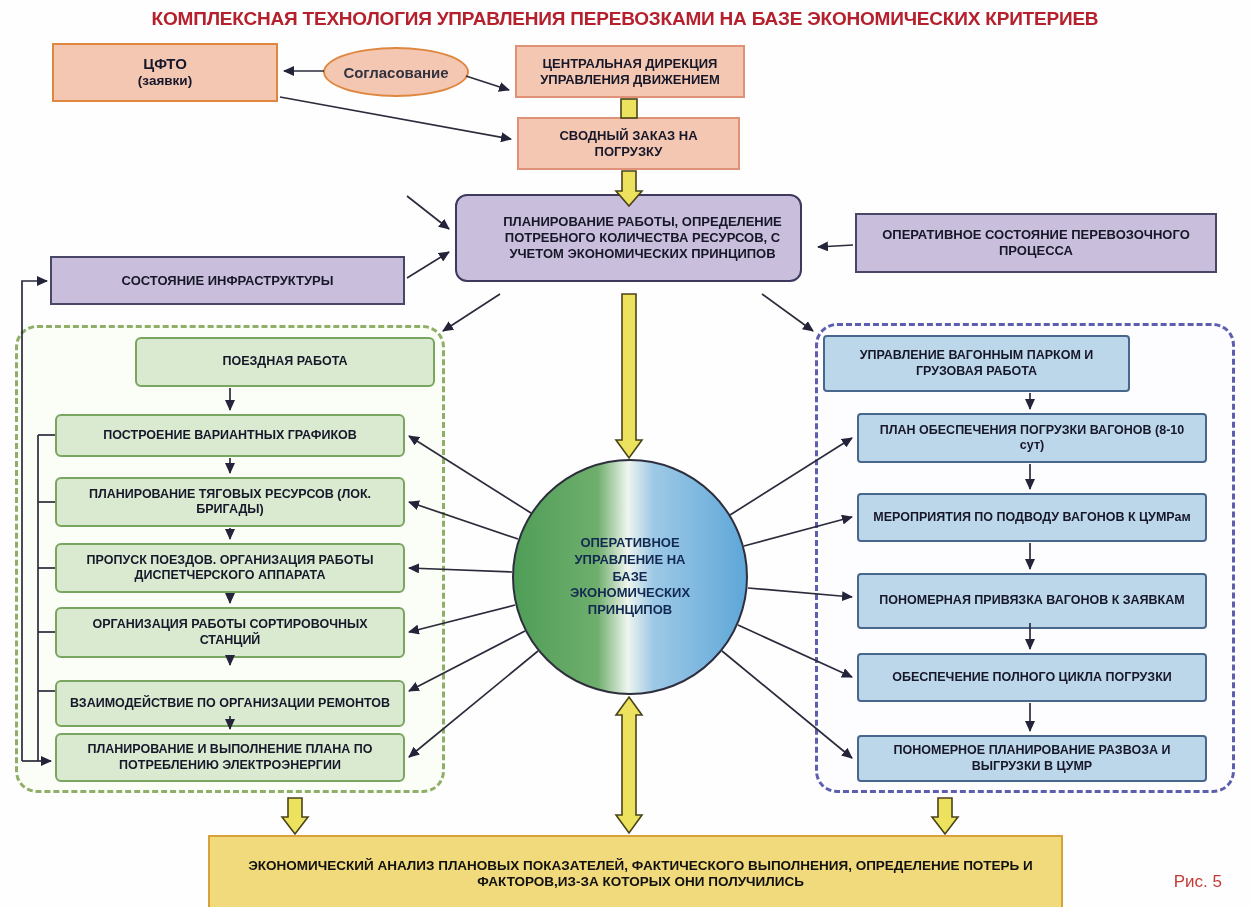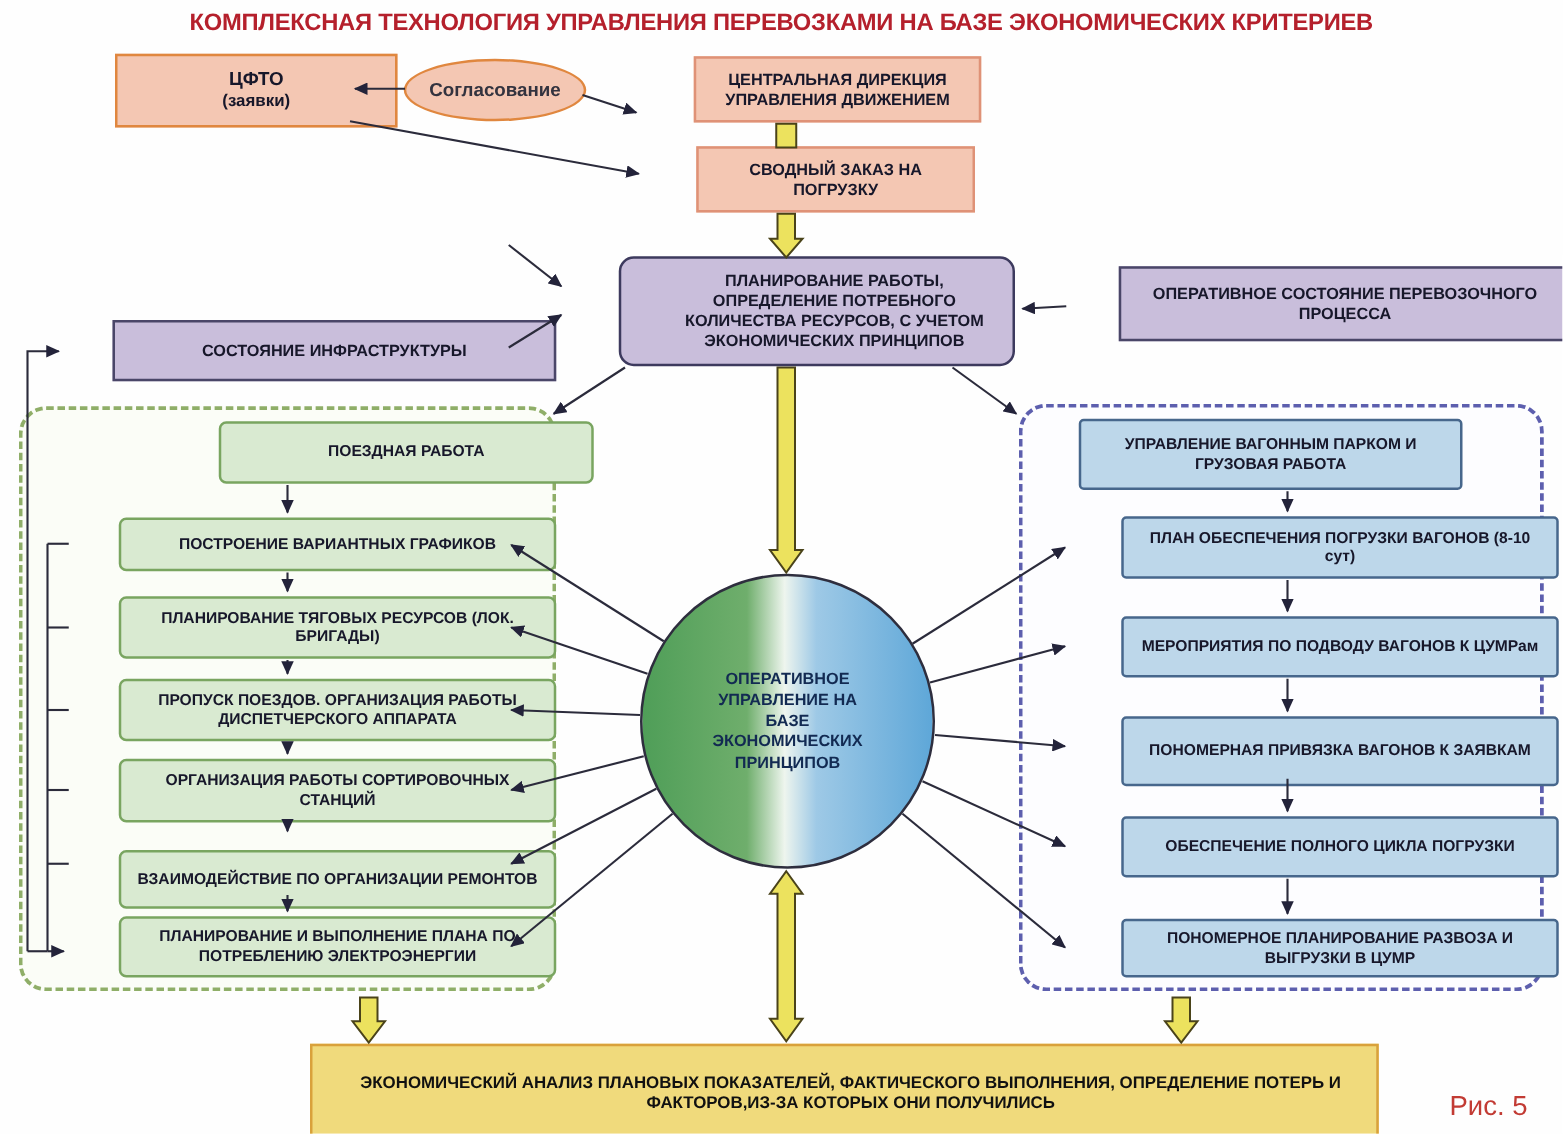--- a/index.html
+++ b/index.html
@@ -6,25 +6,25 @@
   #canvas{
     position:relative;width:1250px;height:907px;overflow:hidden;
     background:#fefefe;
     font-family:"Liberation Sans","DejaVu Sans",sans-serif;
   }
   .title{
     position:absolute;left:0;top:8px;width:1250px;text-align:center;
     font-size:19px;font-weight:bold;color:#b5202c;letter-spacing:-0.2px;
   }
   .fig{
-    position:absolute;right:28px;top:872px;font-size:22px;color:#c23b34;
+    position:absolute;right:28px;top:872px;font-size:17px;color:#c23b34;
   }
   .box{
     position:absolute;box-sizing:border-box;display:flex;align-items:center;justify-content:center;
-    text-align:center;font-weight:bold;color:#17172a;line-height:1.22;padding:2px 8px;margin-left:40px;
+    text-align:center;font-weight:bold;color:#17172a;line-height:1.22;padding:2px 8px;
   }
   .salmon{background:#f4c7b3;border:2px solid #e08a52;font-size:13px;}
   .purple{background:#c9bedb;border:2px solid #4a4668;font-size:13px;}
   .purple-round{background:#c9bedb;border:2.5px solid #3d3a5e;border-radius:12px;font-size:13px;}
   .greenbox{background:#d9ead1;border:2px solid #79a560;border-radius:6px;font-size:12.5px;}
   .bluebox{background:#bdd7ea;border:2px solid #47678c;border-radius:4px;font-size:12.5px;}
   .container-green{
     position:absolute;box-sizing:border-box;border:3px dashed #8fae68;border-radius:22px;background:#fbfdf7;
   }
   .container-blue{
@@ -62,21 +62,21 @@
 
   <div class="box salmon lvl" style="left:52px;top:43px;width:226px;height:59px;flex-direction:column;border-color:#e0873f;">
     <div style="font-size:15px;">ЦФТО</div>
     <div style="font-size:13.5px;">(заявки)</div>
   </div>
   <div class="ellipse lvl" style="left:323px;top:47px;width:146px;height:50px;">Согласование</div>
   <div class="box salmon lvl" style="left:515px;top:45px;width:230px;height:53px;border-color:#df9277;">ЦЕНТРАЛЬНАЯ ДИРЕКЦИЯ УПРАВЛЕНИЯ ДВИЖЕНИЕМ</div>
   <div class="box salmon lvl" style="left:517px;top:117px;width:223px;height:53px;border-color:#df9277;">СВОДНЫЙ ЗАКАЗ НА ПОГРУЗКУ</div>
 
   <div class="box purple lvl" style="left:50px;top:256px;width:355px;height:49px;">СОСТОЯНИЕ ИНФРАСТРУКТУРЫ</div>
-  <div class="box purple-round lvl" style="left:455px;top:205px;width:317px;height:88px;padding-left:36px;">ПЛАНИРОВАНИЕ РАБОТЫ, ОПРЕДЕЛЕНИЕ ПОТРЕБНОГО КОЛИЧЕСТВА РЕСУРСОВ, С УЧЕТОМ ЭКОНОМИЧЕСКИХ ПРИНЦИПОВ</div>
+  <div class="box purple-round lvl" style="left:455px;top:194px;width:347px;height:88px;padding-left:36px;">ПЛАНИРОВАНИЕ РАБОТЫ, ОПРЕДЕЛЕНИЕ ПОТРЕБНОГО КОЛИЧЕСТВА РЕСУРСОВ, С УЧЕТОМ ЭКОНОМИЧЕСКИХ ПРИНЦИПОВ</div>
   <div class="box purple lvl" style="left:855px;top:213px;width:362px;height:60px;">ОПЕРАТИВНОЕ СОСТОЯНИЕ ПЕРЕВОЗОЧНОГО ПРОЦЕССА</div>
 
   <div class="box greenbox lvl" style="left:135px;top:337px;width:300px;height:50px;">ПОЕЗДНАЯ РАБОТА</div>
   <div class="box greenbox lvl" style="left:55px;top:414px;width:350px;height:43px;">ПОСТРОЕНИЕ ВАРИАНТНЫХ ГРАФИКОВ</div>
   <div class="box greenbox lvl" style="left:55px;top:477px;width:350px;height:50px;">ПЛАНИРОВАНИЕ ТЯГОВЫХ РЕСУРСОВ (ЛОК. БРИГАДЫ)</div>
   <div class="box greenbox lvl" style="left:55px;top:543px;width:350px;height:50px;">ПРОПУСК ПОЕЗДОВ. ОРГАНИЗАЦИЯ РАБОТЫ ДИСПЕТЧЕРСКОГО АППАРАТА</div>
   <div class="box greenbox lvl" style="left:55px;top:607px;width:350px;height:51px;">ОРГАНИЗАЦИЯ РАБОТЫ СОРТИРОВОЧНЫХ СТАНЦИЙ</div>
   <div class="box greenbox lvl" style="left:55px;top:680px;width:350px;height:47px;">ВЗАИМОДЕЙСТВИЕ ПО ОРГАНИЗАЦИИ РЕМОНТОВ</div>
   <div class="box greenbox lvl" style="left:55px;top:733px;width:350px;height:49px;">ПЛАНИРОВАНИЕ И ВЫПОЛНЕНИЕ ПЛАНА ПО ПОТРЕБЛЕНИЮ ЭЛЕКТРОЭНЕРГИИ</div>
 

